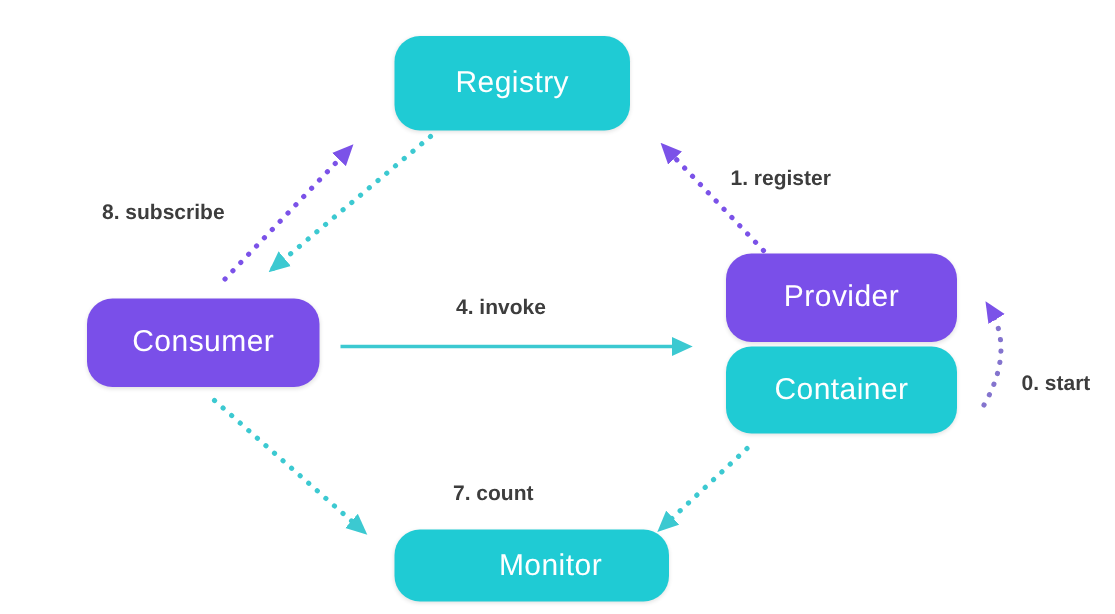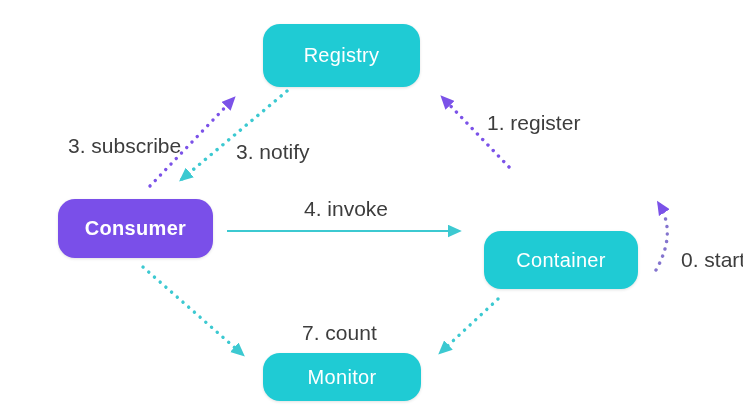--- a/index.html
+++ b/index.html
@@ -38,29 +38,29 @@
     align-items: center;
     justify-content: center;
     color: var(--node-text);
     font-size: 20px;
     letter-spacing: 0.3px;
     box-shadow: 0 1px 3px rgba(0,0,0,0.12);
   }
   .node.purple { background: var(--node-purple); }
   .node.cyan   { background: var(--node-cyan); }
   .node-registry  { left: 263px; top: 24px;  width: 157px; height: 63px; }
-  .node-consumer  { left: 58px;  top: 199px; width: 155px; height: 59px; font-weight: bold; }
+  .node-consumer  { left: 58px;  top: 199px; width: 155px; height: 59px; }
   .node-provider  { left: 484px; top: 169px; width: 154px; height: 59px; }
   .node-container { left: 484px; top: 231px; width: 154px; height: 58px; }
-  .node-monitor   { left: 263px; top: 353px; width: 158px; height: 48px; }
+  .node-monitor   { left: 263px; top: 353px; width: 158px; height: 48px; padding-left: 25px; }
   .edge-label {
     position: absolute;
     color: var(--label-text);
-    font-size: 21px;
-    font-weight: 400;
+    font-size: 14px;
+    font-weight: 700;
     white-space: nowrap;
     line-height: 1.2;
   }
   .lbl-subscribe { left: 68px;  top: 133px; }
   .lbl-notify    { left: 236px; top: 139px; }
   .lbl-register  { left: 487px; top: 110px; }
   .lbl-invoke    { left: 304px; top: 196px; }
   .lbl-start     { left: 681px; top: 220px; margin-top: 27px; }
   .lbl-count     { left: 302px; top: 320px; }
 
@@ -111,32 +111,34 @@
   </svg>
 
   <div class="node cyan node-registry">
     <span>Registry</span>
   </div>
 
   <div class="node purple node-consumer">
     <span>Consumer</span>
   </div>
 
+  <div class="node purple node-provider">
+    <span>Provider</span>
+  </div>
 
   <div class="node cyan node-container">
     <span>Container</span>
   </div>
 
   <div class="node cyan node-monitor">
     <span>Monitor</span>
   </div>
 
-  <div class="edge-label lbl-subscribe">3. subscribe</div>
+  <div class="edge-label lbl-subscribe">8. subscribe</div>
 
-  <div class="edge-label lbl-notify">3. notify</div>
 
   <div class="edge-label lbl-register">1. register</div>
 
   <div class="edge-label lbl-invoke">4. invoke</div>
 
   <div class="edge-label lbl-start">0. start</div>
 
   <div class="edge-label lbl-count">7. count</div>
 
 </div>

